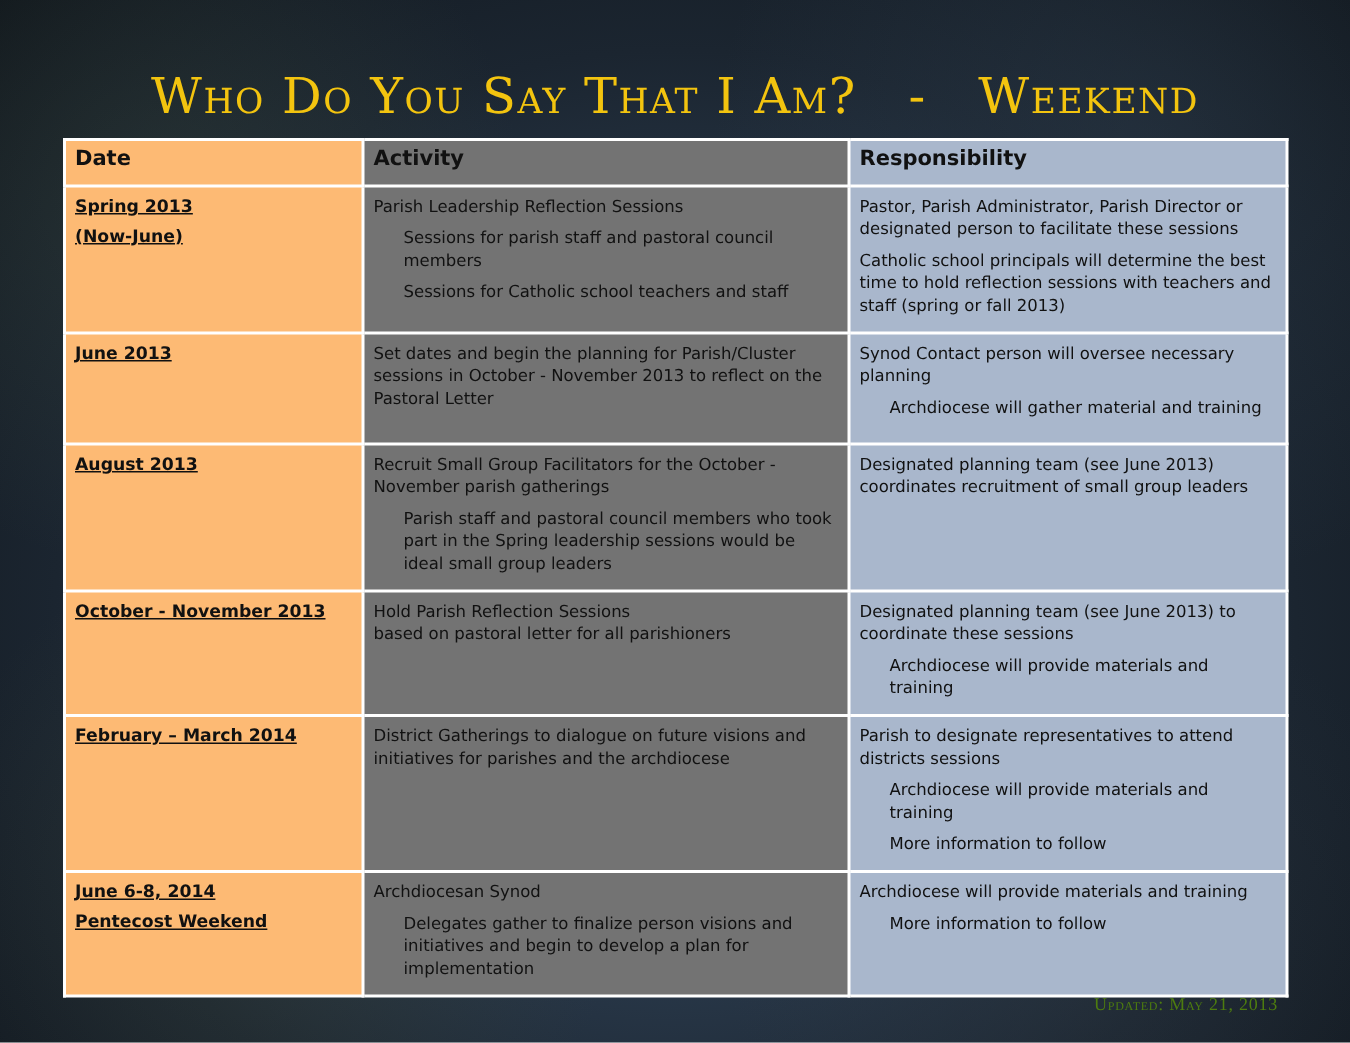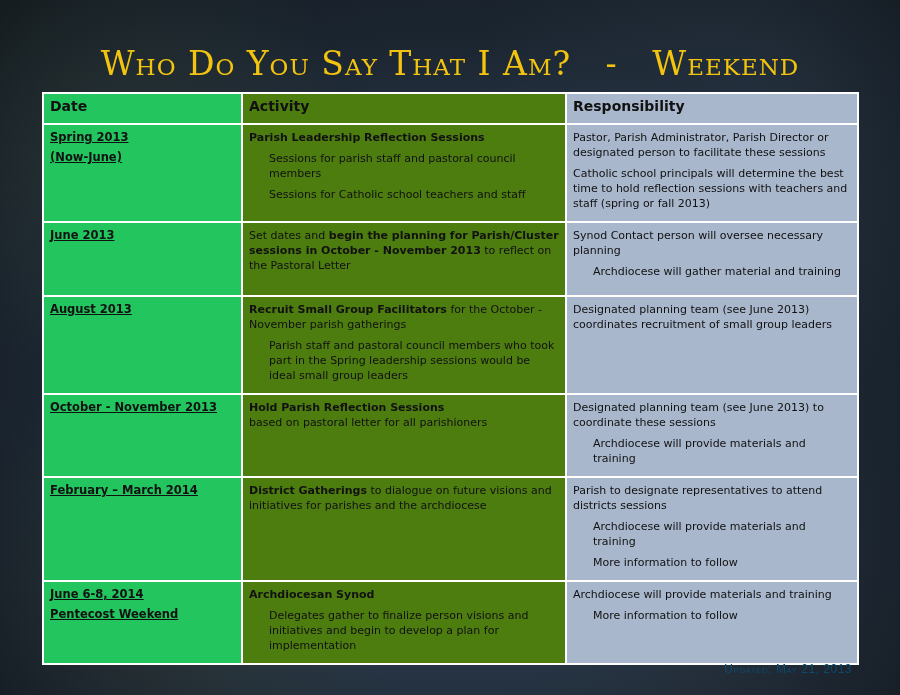--- a/index.html
+++ b/index.html
@@ -26,30 +26,30 @@
   table.timeline {
     position: absolute; left: 42px; top: 92px; width: 817px;
     border-collapse: collapse; border: 2px solid #ffffff;
     font-size: 11px; color: #111;
   }
   table.timeline td, table.timeline th {
     border: 2px solid #ffffff; vertical-align: top; text-align: left;
     padding: 5px 6px 4px 6px; line-height: 15px;
   }
   th { font-size: 14px; font-weight: bold; padding-top: 6px; height: 20px; }
-  .c-date { background: #22c55e; width: 185px; }
-  .c-act  { background: #4d7c0f; width: 310px; margin-left: 28px; }
+  .c-date { background: #fdba74; width: 185px; }
+  .c-act  { background: #737373; width: 310px; margin-left: 28px; }
   .c-resp { background: #a9b7cc; }
   .date-line { font-weight: bold; font-size: 11.5px; margin-bottom: 5px; text-decoration: underline; }
   .p { margin: 0 0 6px 0; }
   .sub { margin: 0 0 6px 20px; }
-  b { font-weight: bold; }
+  b { font-weight: normal; }
   .updated {
     position: absolute; right: 48px; top: 662px;
-    font-family: Liberation Sans, sans-serif; color: #0c4a6e; font-size: 12px;
+    font-family: Liberation Serif, serif; color: #4d7c0f; font-size: 12px;
     font-variant: small-caps; letter-spacing: 0.5px;
   }
 </style>
 </head>
 <body>
 
 <div class="texture"></div>
 
 <div class="title">Who Do You Say That I Am?   -   Weekend</div>
 

